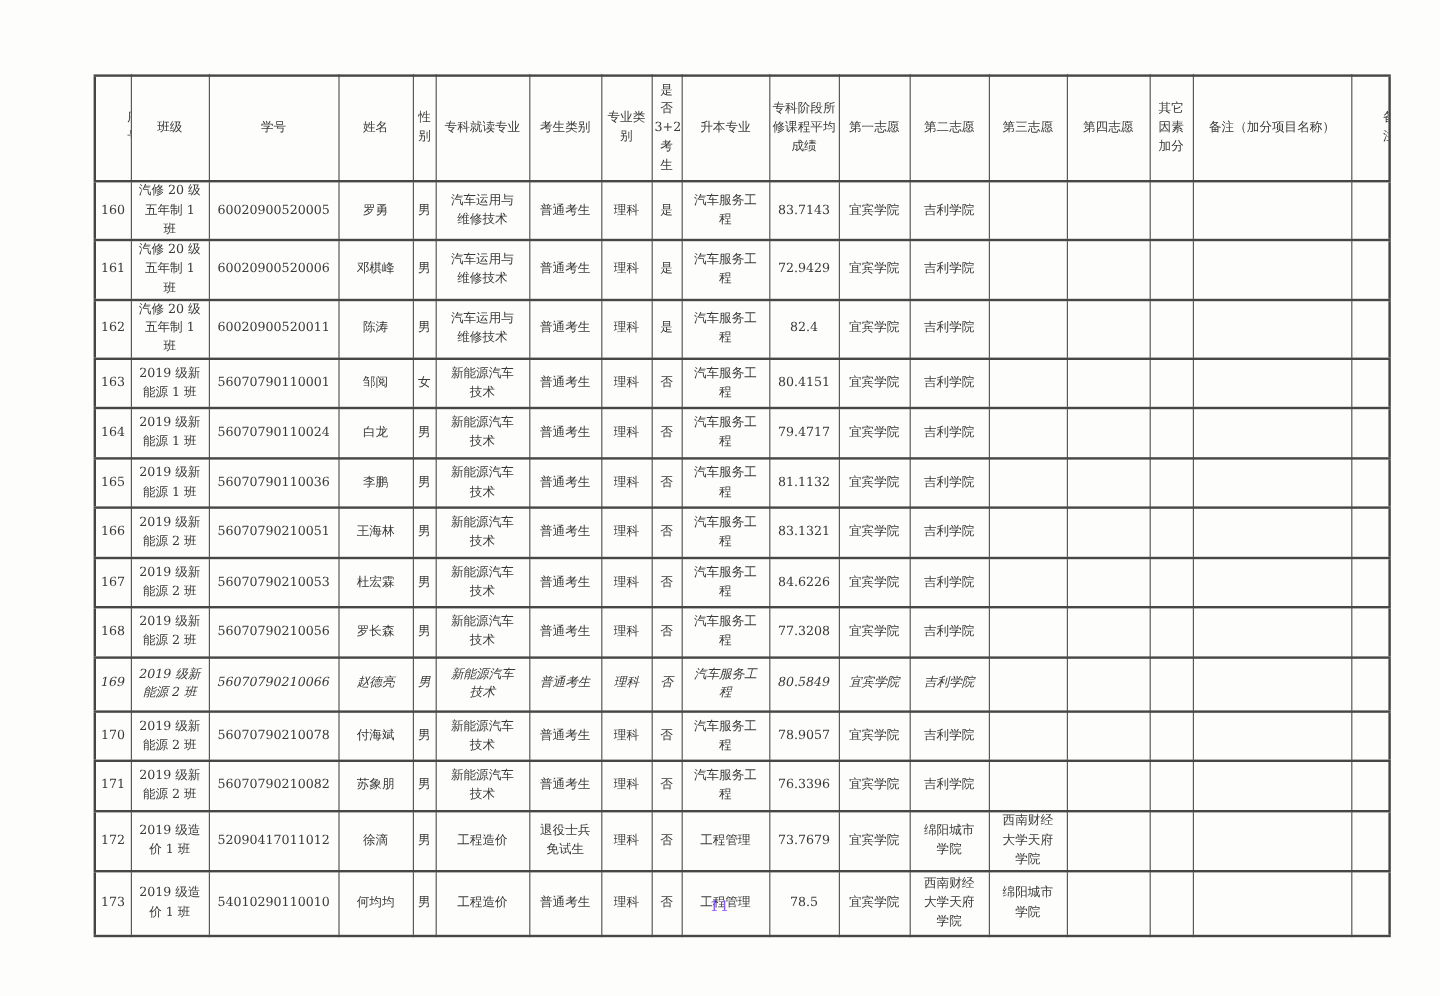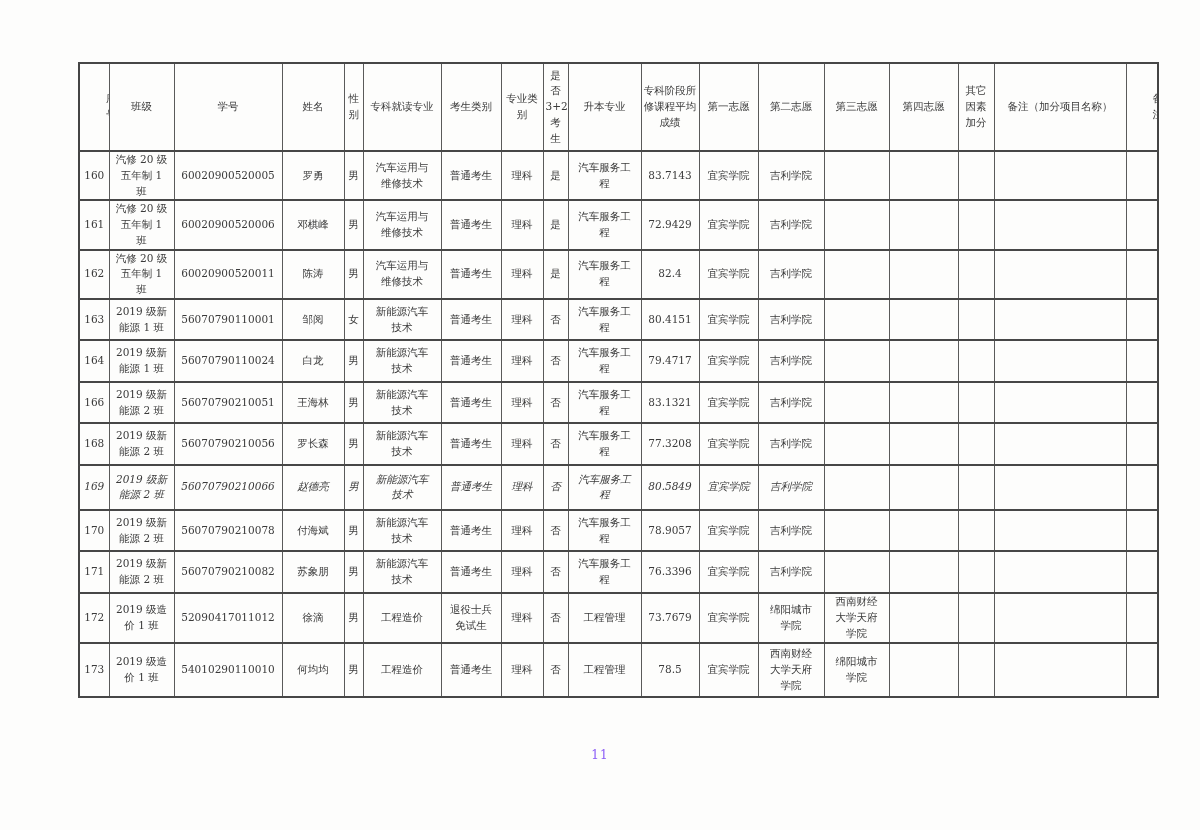--- a/index.html
+++ b/index.html
@@ -216,32 +216,72 @@
             <td class="c9">汽车服务工程</td>
             <td class="c10">79.4717</td>
             <td class="c11">宜宾学院</td>
             <td class="c12">吉利学院</td>
             <td class="c13"></td>
             <td class="c14"></td>
             <td class="c15"></td>
             <td class="c16"></td>
             <td class="c17"></td>
           </tr>
+          <tr style="height: 35px;">
+            <td class="c0">165</td>
+            <td class="c1">2019 级新能源 1 班</td>
+            <td class="c2">56070790110036</td>
+            <td class="c3">李鹏</td>
+            <td class="c4">男</td>
+            <td class="c5">新能源汽车技术</td>
+            <td class="c6">普通考生</td>
+            <td class="c7">理科</td>
+            <td class="c8">否</td>
+            <td class="c9">汽车服务工程</td>
+            <td class="c10">81.1132</td>
+            <td class="c11">宜宾学院</td>
+            <td class="c12">吉利学院</td>
+            <td class="c13"></td>
+            <td class="c14"></td>
+            <td class="c15"></td>
+            <td class="c16"></td>
+            <td class="c17"></td>
+          </tr>
           <tr style="height: 35px; margin-left: 17px;">
             <td class="c0">166</td>
             <td class="c1">2019 级新能源 2 班</td>
             <td class="c2">56070790210051</td>
             <td class="c3">王海林</td>
             <td class="c4">男</td>
             <td class="c5">新能源汽车技术</td>
             <td class="c6">普通考生</td>
             <td class="c7">理科</td>
             <td class="c8">否</td>
             <td class="c9">汽车服务工程</td>
             <td class="c10">83.1321</td>
+            <td class="c11">宜宾学院</td>
+            <td class="c12">吉利学院</td>
+            <td class="c13"></td>
+            <td class="c14"></td>
+            <td class="c15"></td>
+            <td class="c16"></td>
+            <td class="c17"></td>
+          </tr>
+          <tr style="height: 35px;">
+            <td class="c0">167</td>
+            <td class="c1">2019 级新能源 2 班</td>
+            <td class="c2">56070790210053</td>
+            <td class="c3">杜宏霖</td>
+            <td class="c4">男</td>
+            <td class="c5">新能源汽车技术</td>
+            <td class="c6">普通考生</td>
+            <td class="c7">理科</td>
+            <td class="c8">否</td>
+            <td class="c9">汽车服务工程</td>
+            <td class="c10">84.6226</td>
             <td class="c11">宜宾学院</td>
             <td class="c12">吉利学院</td>
             <td class="c13"></td>
             <td class="c14"></td>
             <td class="c15"></td>
             <td class="c16"></td>
             <td class="c17"></td>
           </tr>
           <tr style="height: 35px;">
             <td class="c0">168</td>

